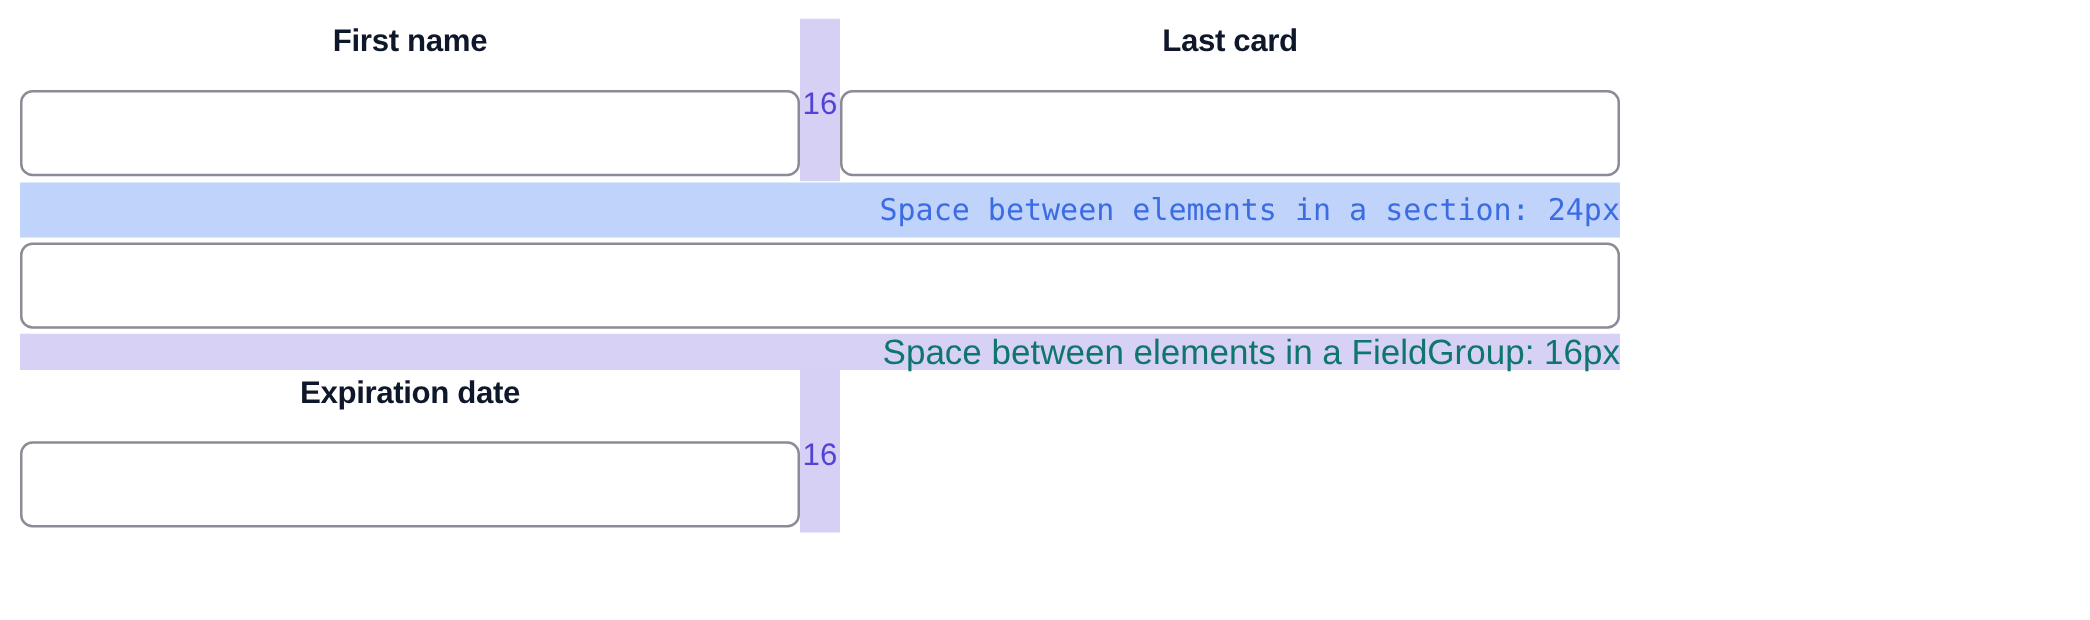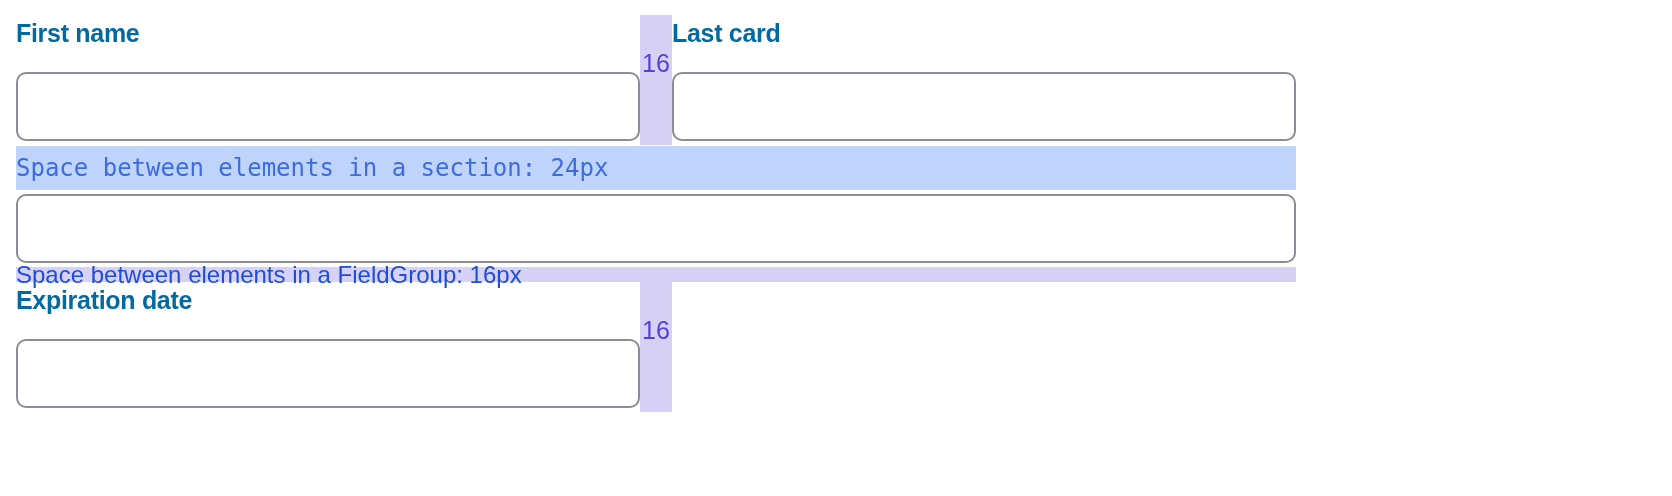--- a/index.html
+++ b/index.html
@@ -23,25 +23,26 @@
   .two-col {
     display: grid;
     grid-template-columns: 1fr 32px 1fr;
   }
   .field {
     min-width: 0;
   }
   .field-label {
     font-size: 25px;
     font-weight: 600;
-    color: #0369a1;
+    color: #0f172a;
     line-height: 36px;
     letter-spacing: -0.3px;
     margin-bottom: 21px;
     white-space: nowrap;
+    text-align: center;
   }
   .text-input {
     display: block;
     width: 100%;
     height: 69px;
     box-sizing: border-box;
     background: #ffffff;
     border: 2px solid #8c8b96;
     border-radius: 10px;
     font-family: "Liberation Sans", sans-serif;
@@ -52,51 +53,51 @@
   }
   
   .col-gap {
     position: relative;
     align-self: start;
     height: calc(100% + 4px);
     background: #d6d0f5;
   }
   .col-gap .gap-size {
     position: absolute;
-    top: 36px;
+    top: 56px;
     left: 50%;
     transform: translateX(-50%);
     font-size: 25px;
     line-height: 25px;
     font-weight: 400;
     color: #5243d6;
   }
   
   .hbar {
     width: 100%;
     display: flex;
     align-items: center;
-    justify-content: flex-start;
+    justify-content: flex-end;
     white-space: nowrap;
   }
   .section-bar {
     height: 44px;
     margin: 5px 0 4px 0;
     background: #c0d3fa;
     color: #3b6ce1;
     font-family: "DejaVu Sans Mono", monospace;
     font-size: 24px;
   }
   .group-bar {
-    height: 15px;
+    height: 29px;
     margin: 4px 0 0 0;
     background: #d7d1f6;
-    color: #1d4ed8;
+    color: #0f766e;
     font-family: "Liberation Sans", sans-serif;
-    font-size: 24px;
+    font-size: 28px;
   }
 </style>
 </head>
 <body>
 
 <div class="page">
 
   <div class="field-row two-col">
     <div class="field">
       <div class="field-label">First name</div>

